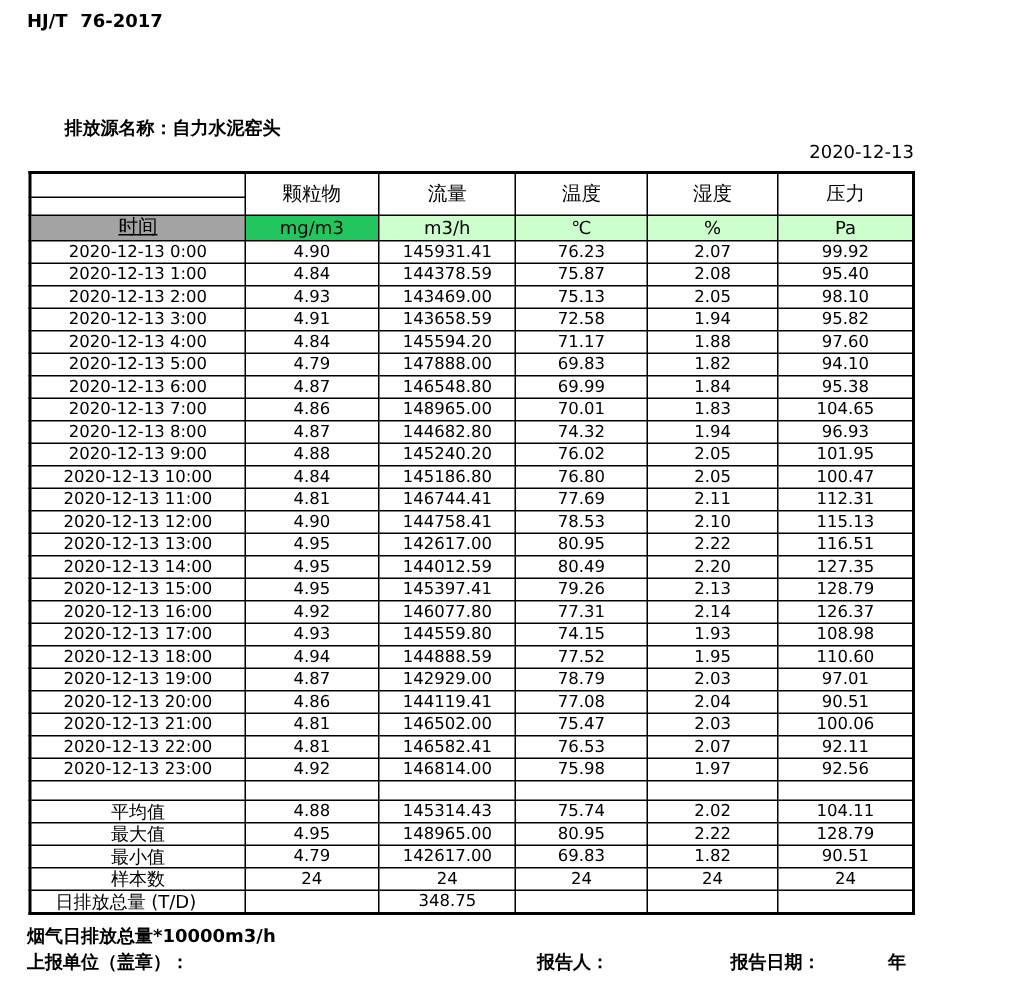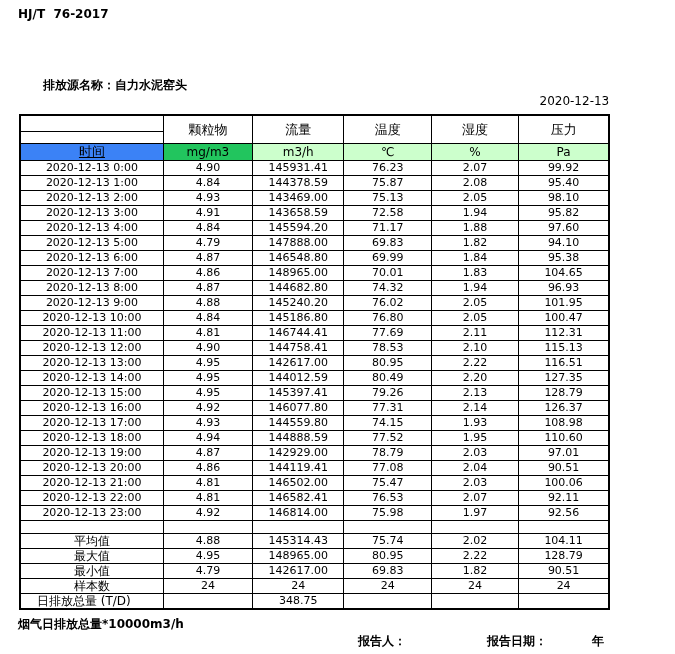--- a/index.html
+++ b/index.html
@@ -74,21 +74,21 @@
         <th class="pollutant" rowspan="2">颗粒物</th>
         <th class="pollutant" rowspan="2">流量</th>
         <th class="pollutant" rowspan="2">温度</th>
         <th class="pollutant" rowspan="2">湿度</th>
         <th class="pollutant" rowspan="2">压力</th>
       </tr>
       <tr class="hdr-sub">
         <th></th>
       </tr>
       <tr class="hdr-green">
-        <th class="time-h" style="background-color: #3b82f6; text-decoration: underline;">时间</th>
+        <th class="time-h" style="background-color: #a3a3a3; text-decoration: underline;">时间</th>
         <th style="background-color: #22c55e;">mg/m3</th>
         <th style="background-color: rgb(204, 255, 204);">m3/h</th>
         <th style="background-color: rgb(204, 255, 204);">℃</th>
         <th style="background-color: rgb(204, 255, 204);">%</th>
         <th style="background-color: rgb(204, 255, 204); margin-left: 30px;">Pa</th>
       </tr>
     </thead>
     <tbody id="data-body">
         <tr>
           <td>2020-12-13 0:00</td>
@@ -330,20 +330,21 @@
           <td>348.75</td>
           <td></td>
           <td></td>
           <td></td>
         </tr>
       </tbody>
   </table>
 
   <div class="footer-note">烟气日排放总量*10000m3/h</div>
   <div class="sig-row">
+    <span class="sig-unit">上报单位（盖章）：</span>
     <span class="sig-resp">负责人：</span>
     <span class="sig-reporter">报告人：</span>
     <span class="sig-date">报告日期：</span>
     <span class="sig-year">年</span>
     <span class="sig-month">月</span>
     <span class="sig-day">日</span>
   </div>
 
 </div>
 

